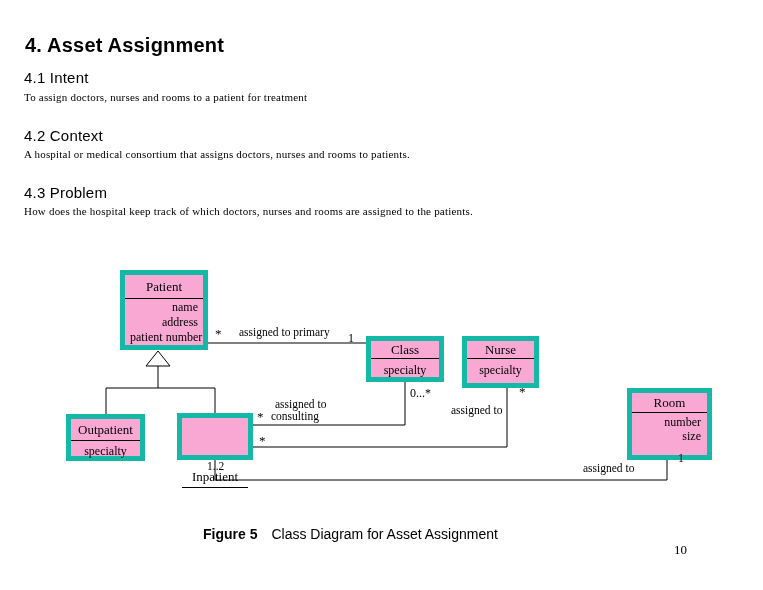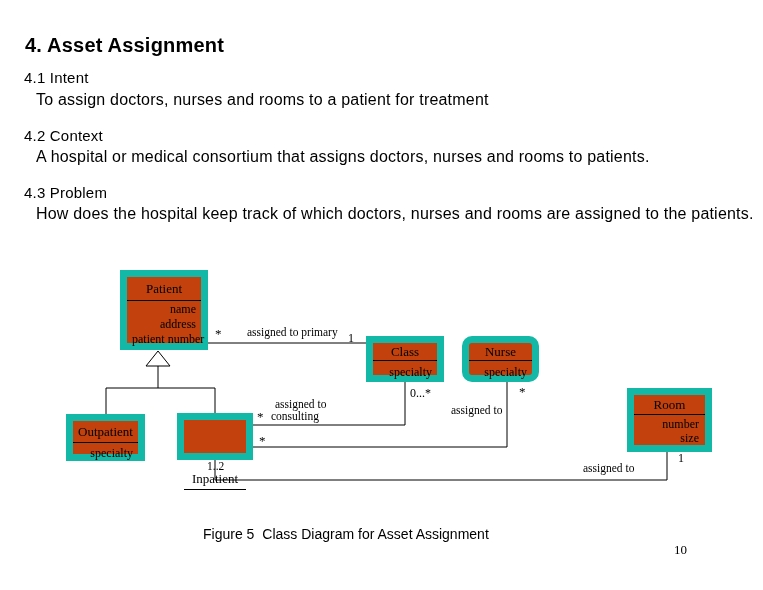--- a/index.html
+++ b/index.html
@@ -11,82 +11,82 @@
     position:absolute;left:25px;top:34px;
     font-family:"Liberation Sans",sans-serif;font-weight:bold;font-size:20px;
     letter-spacing:.2px;white-space:nowrap;
   }
   .sec-head{
     position:absolute;left:24px;
     font-family:"Liberation Sans",sans-serif;font-size:15px;letter-spacing:.2px;
     white-space:nowrap;
   }
   .sec-body{
-    position:absolute;left:36px;
-    font-family:Liberation Sans, sans-serif;font-size:16px;letter-spacing:.2px;
+    position:absolute;left:24px;
+    font-family:Liberation Serif, serif;font-size:11px;letter-spacing:.2px;
     white-space:nowrap;
   }
   #h-intent{top:69px}   #b-intent{top:91px}
   #h-context{top:127px} #b-context{top:148px}
   #h-problem{top:184px} #b-problem{top:205px}
 
   svg.connectors{position:absolute;left:0;top:0;}
 
   .uml-class{
-    position:absolute;border:7px solid #14b8a6;background:#c2410c;box-sizing:border-box;
+    position:absolute;border:5px solid #14b8a6;background:#f9a8d4;box-sizing:border-box;
     font-family:"Liberation Serif",serif;
   }
   .uml-class .title{
     border-bottom:1px solid #000;text-align:center;font-size:13px;
     overflow:hidden;white-space:nowrap;
   }
   .uml-class .attrs{font-size:12px;line-height:15px;padding:1px 5px;white-space:nowrap;text-align:right;}
-  .uml-class .attrs.center{text-align:right;}
+  .uml-class .attrs.center{text-align:center;}
 
   #cls-patient{left:120px;top:270px;width:88px;height:80px;}
   #cls-patient .title{height:23px;line-height:23px;}
   #cls-doctor{left:366px;top:336px;width:78px;height:46px;}
   #cls-doctor .title{height:17px;line-height:17px;}
   #cls-doctor .attrs{padding-top:4px;}
-  #cls-nurse{left:462px;top:336px;width:77px;height:46px;border-radius:10px;}
+  #cls-nurse{left:462px;top:336px;width:77px;height:52px;}
   #cls-nurse .title{height:17px;line-height:17px;}
   #cls-nurse .attrs{padding-top:4px;}
-  #cls-room{left:627px;top:388px;width:85px;height:64px;}
+  #cls-room{left:627px;top:388px;width:85px;height:72px;}
   #cls-room .title{height:19px;line-height:19px;}
   #cls-room .attrs{line-height:14px;padding:2px 6px;margin-left:12px;}
   #cls-outpatient{left:66px;top:414px;width:79px;height:47px;}
   #cls-outpatient .title{height:21px;line-height:21px;}
   #cls-outpatient .attrs{padding-top:3px;}
   #cls-inpatient{left:177px;top:413px;width:76px;height:47px;}
   #cls-inpatient .title{height:21px;line-height:21px;margin-top:48px;}
 
   .lbl{
     position:absolute;font-family:"Liberation Serif",serif;font-size:11.5px;
     color:#000;white-space:nowrap;
   }
   .mult{font-size:12px;}
   #m-pat{left:215px;top:326px;font-size:13px;}
-  #l-primary{left:247px;top:326px;}
+  #l-primary{left:239px;top:326px;}
   #m-doc1{left:348px;top:331px;}
   #m-doc0{left:410px;top:386px;}
   #l-doc-a{left:275px;top:398px;}
   #m-inp-doc{left:257px;top:409px;font-size:13px;}
   #l-doc-b{left:271px;top:410px;}
   #m-nurse{left:519px;top:384px;font-size:13px;}
   #l-nurse{left:451px;top:404px;}
   #m-inp-nurse{left:259px;top:433px;font-size:13px;}
   #m-inp-room{left:184px;top:460px;margin-left:23px;}
   #l-room{left:583px;top:462px;}
   #m-room{left:678px;top:451px;}
 
   .caption{
     position:absolute;left:203px;top:526px;
     font-family:"Liberation Sans",sans-serif;font-size:14px;white-space:nowrap;
   }
-  .caption .prefix{font-weight:normal;margin-right:8px;}
+  .caption .prefix{font-weight:bold;margin-right:14px;}
   .page-num{
     position:absolute;left:674px;top:542px;
     font-family:"Liberation Serif",serif;font-size:13px;
   }
 </style>
 </head>
 <body>
 
 <div class="page">
 

